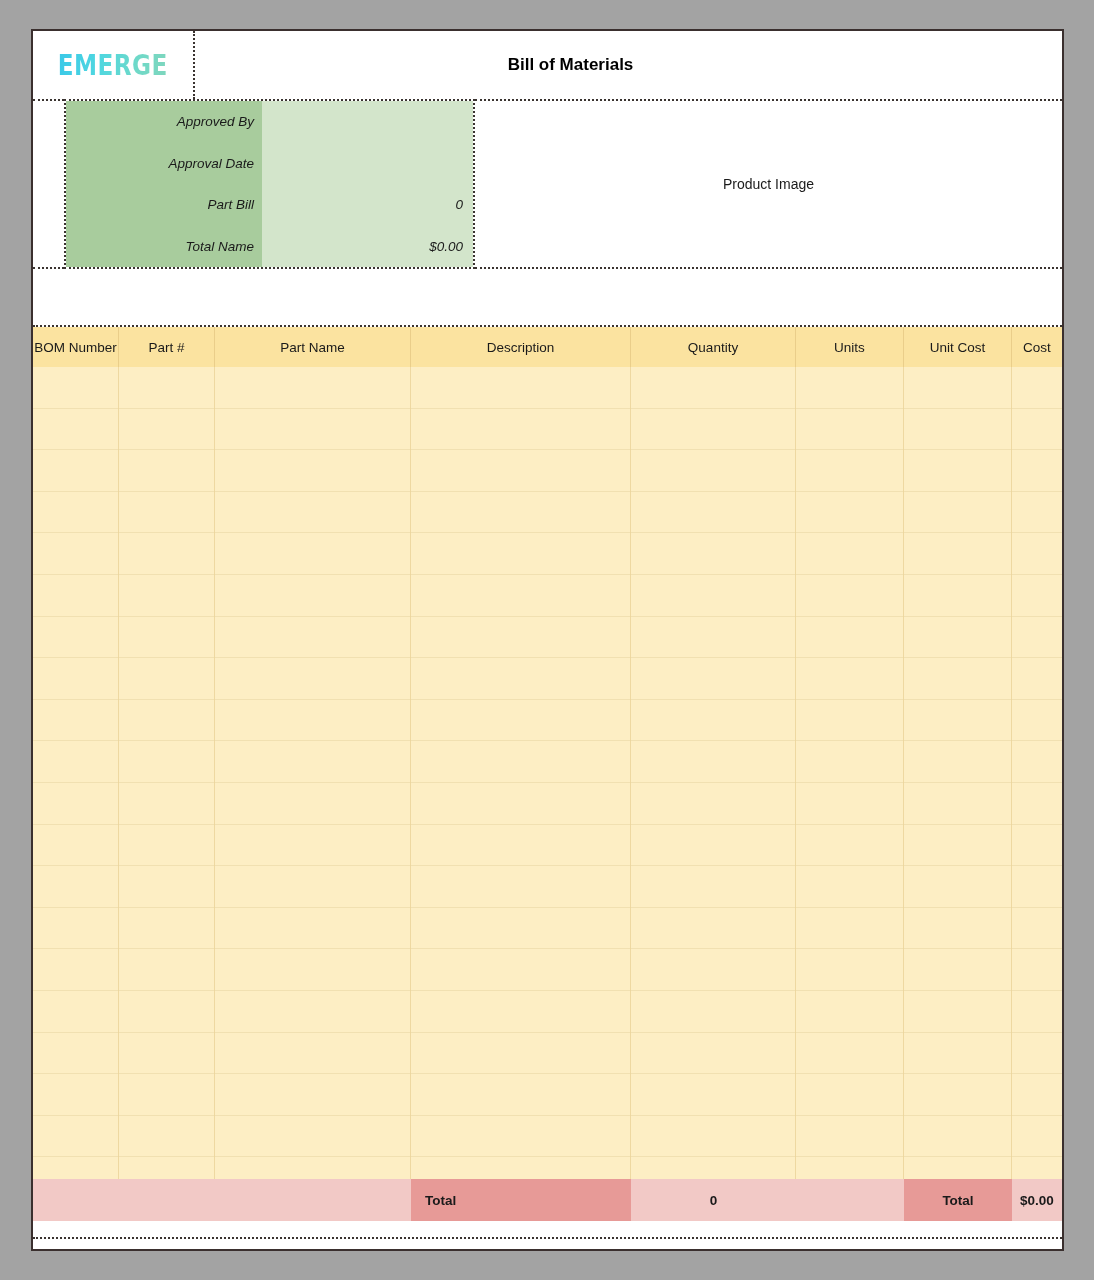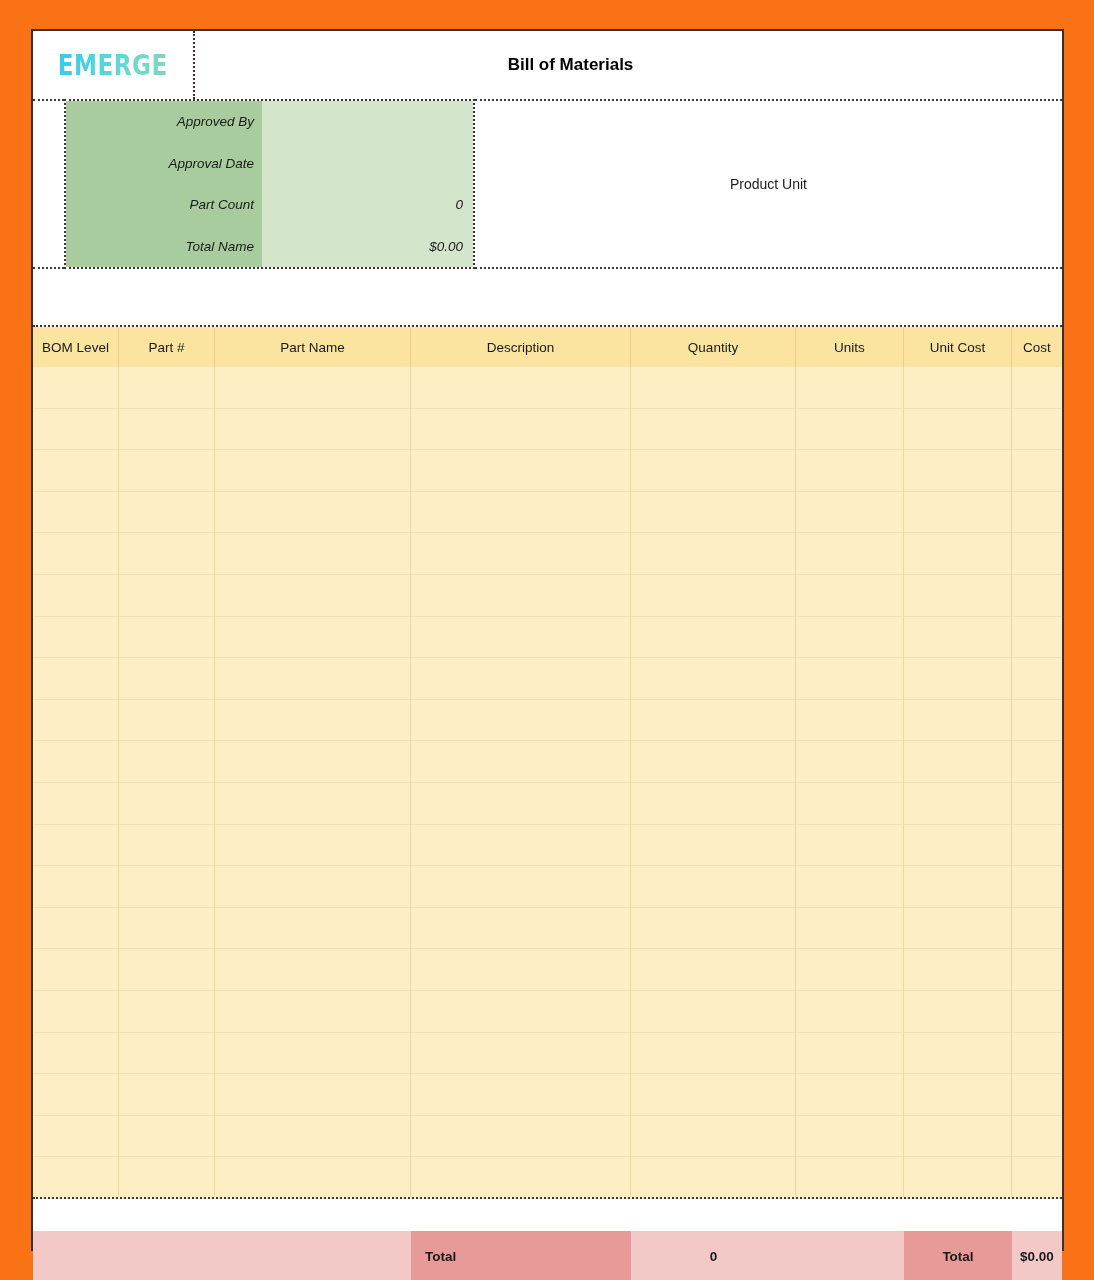--- a/index.html
+++ b/index.html
@@ -5,21 +5,21 @@
   * { box-sizing: border-box; }
   html, body {
     margin: 0; padding: 0;
     background: #ffffff;
     font-family: "Liberation Sans", sans-serif;
   }
   #sheet {
     position: relative;
     width: 1094px;
     height: 1280px;
-    background: #f97316;
+    background: #a3a3a3;
     overflow: hidden;
   }
 
   
   .frame {
     position: absolute;
     left: 31px;
     top: 29px;
     width: 1033px;
     height: 1222px;
@@ -221,23 +221,23 @@
     width: 100%;
     height: 40px;
     background: #ffffff;
     border-bottom: 2px dotted #3a3330;
   }
 
   
   .total-band {
     position: absolute;
     left: 0;
-    top: 1200px;
-    width: 100%;
-    height: 50px;
+    top: 1148px;
+    width: 100%;
+    height: 42px;
     display: flex;
     background: #f2c9c6;
   }
   .total-band .tcell {
     display: flex;
     align-items: center;
     font-size: 13.5px;
     color: #1a1a1a;
   }
   .t-blank1 { width: 378px; }
@@ -281,40 +281,40 @@
       <div class="kv-block green">
         <div class="kv-row">
           <div class="kv-label">Approved By</div>
           <div class="kv-value"></div>
         </div>
         <div class="kv-row">
           <div class="kv-label">Approval Date</div>
           <div class="kv-value"></div>
         </div>
         <div class="kv-row">
-          <div class="kv-label">Part Count</div>
+          <div class="kv-label">Part Bill</div>
           <div class="kv-value">0</div>
         </div>
         <div class="kv-row">
           <div class="kv-label">Total Name</div>
           <div class="kv-value">$0.00</div>
         </div>
       </div>
 
       <div class="image-cell">
-        <span>Product Unit</span>
+        <span>Product Image</span>
       </div>
     </div>
 
     <div class="spacer-row"></div>
 
     <div class="bom-table">
 
       <div class="bom-head">
-        <div class="cell c-level">BOM Level</div>
+        <div class="cell c-level">BOM Number</div>
         <div class="cell c-part">Part #</div>
         <div class="cell c-name">Part Name</div>
         <div class="cell c-desc">Description</div>
         <div class="cell c-qty">Quantity</div>
         <div class="cell c-units">Units</div>
         <div class="cell c-unitc">Unit Cost</div>
         <div class="cell c-cost">Cost</div>
       </div>
 
       <div class="bom-body">

